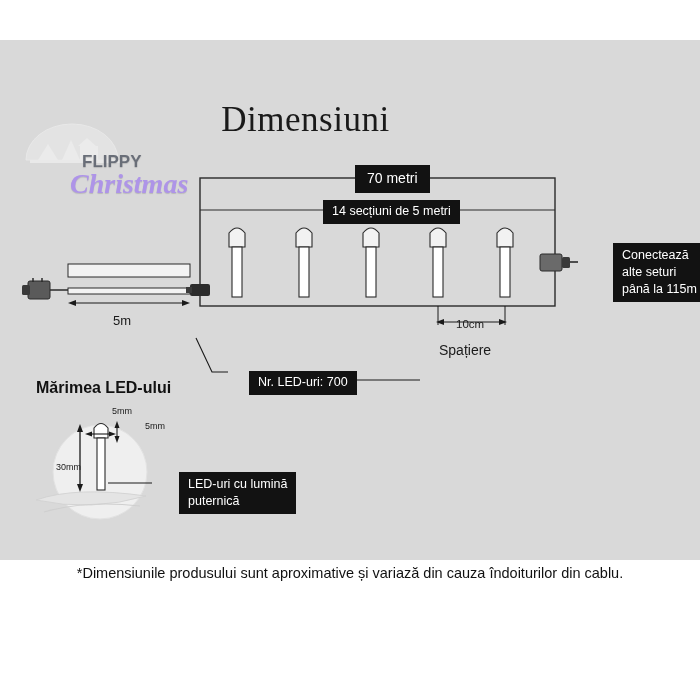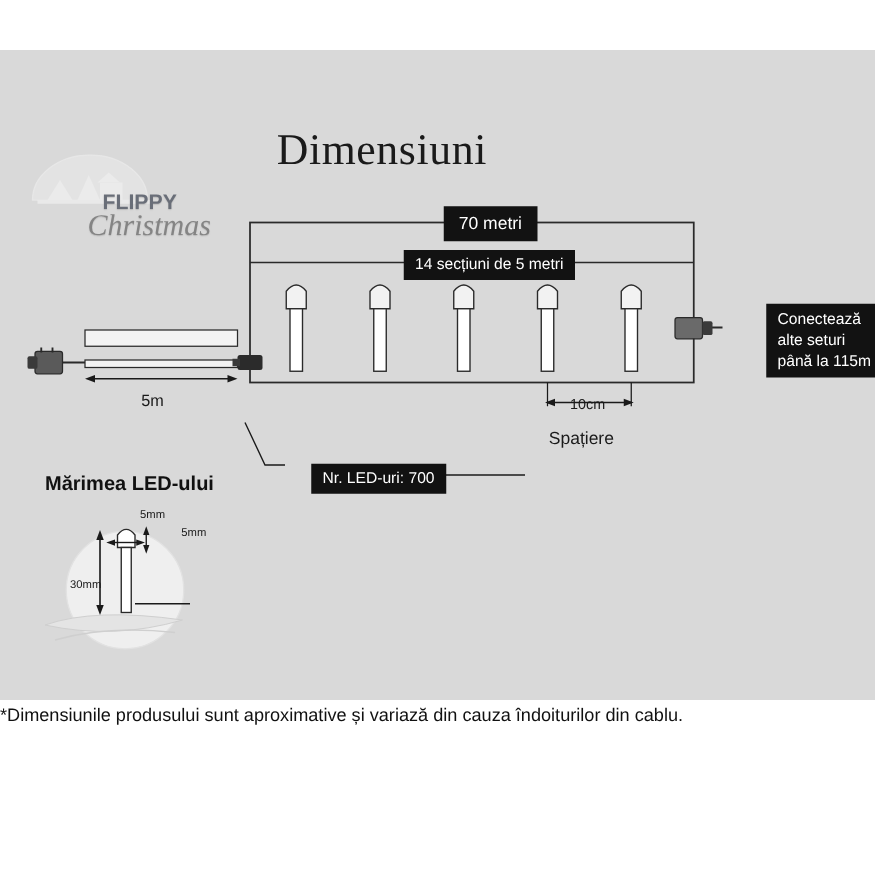--- a/index.html
+++ b/index.html
@@ -28,23 +28,24 @@
   .watermark{
     position:absolute;left:18px;top:112px;width:160px;height:85px;
     opacity:.55;
   }
   .wm-text1{
     position:absolute;left:64px;top:40px;font-size:17px;color:#0f172a;
     font-family:"Liberation Sans", sans-serif;font-weight:bold;
     text-shadow:0 1px 1px rgba(120,120,120,.6);
   }
   .wm-text2{
-    position:absolute;left:52px;top:56px;font-size:24px;color:#404040;
+    position:absolute;left:52px;top:56px;font-size:28px;color:#8b5cf6;
     font-family:"Liberation Serif", serif;font-style:italic;
     text-shadow:0 1px 1px rgba(120,120,120,.6);
+    font-weight:bold;
   }
 
   
   .diagram{position:absolute;left:0;top:0;width:700px;height:700px;}
 
   
   .lbl{
     position:absolute;background:#121212;color:#ffffff;
     font-size:12.5px;padding:4px 9px;white-space:nowrap;line-height:1.25;margin-left:24px;
   }
@@ -53,21 +54,21 @@
   .plain{
     position:absolute;color:#1a1a1a;font-size:13px;white-space:nowrap;
   }
   .plain.sm{font-size:9px;padding-left:24px;}
 
   .section-title{
     position:absolute;color:#111;font-size:15px;font-weight:bold;
   }
 
   .footnote{
-    position:absolute;left:0;top:565px;width:700px;
+    position:absolute;left:0;top:565px;width:700px;text-align:center;
     font-size:14.5px;color:#111;
   }
 </style>
 </head>
 <body>
 
 <div class="stage">
 
   <div class="grey-band"></div>
 
@@ -176,20 +177,24 @@
   <div class="lbl big" style="left:331px;top:165px;">70 metri</div>
   <div class="lbl" style="left:299px;top:200px;">14 secțiuni de 5 metri</div>
   <div class="lbl" style="left:225px;top:371px;">Nr. LED-uri: 700</div>
 
   <div class="lbl" style="left:589px;top:243px;line-height:1.35;">
     <div>Conectează</div>
     <div>alte seturi</div>
     <div>până la 115m</div>
   </div>
 
+  <div class="lbl" style="left:155px;top:472px;line-height:1.35;">
+    <div>LED-uri cu lumină</div>
+    <div>puternică</div>
+  </div>
 
   <div class="plain" style="left:113px;top:313px;">5m</div>
   <div class="plain" style="left:456px;top:318px;font-size:11.5px;">10cm</div>
   <div class="plain" style="left:439px;top:342px;font-size:14px;">Spațiere</div>
 
   <div class="section-title" style="left:36px;top:379px;font-size:16px;">Mărimea LED-ului</div>
   <div class="plain sm" style="left:88px;top:406px;">5mm</div>
   <div class="plain sm" style="left:121px;top:421px;">5mm</div>
   <div class="plain sm" style="left:32px;top:462px;">30mm</div>
 

